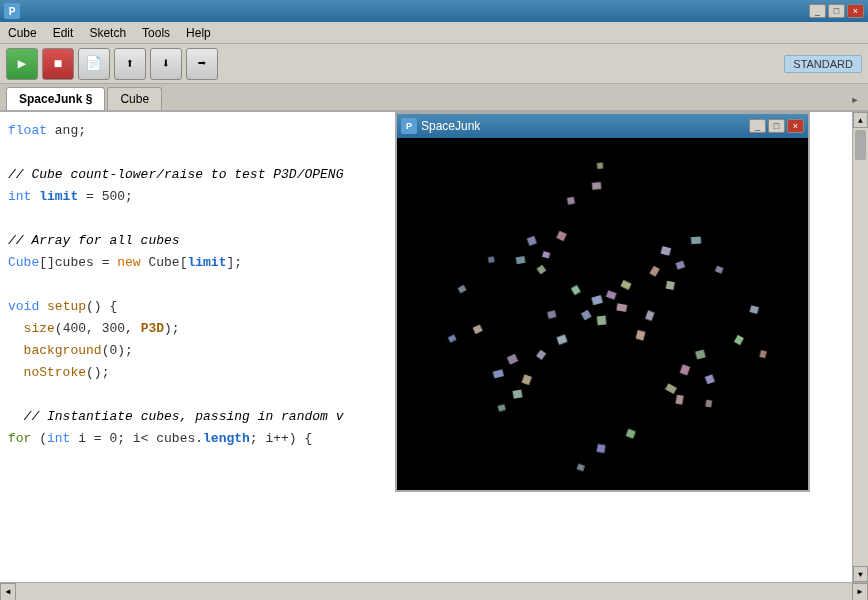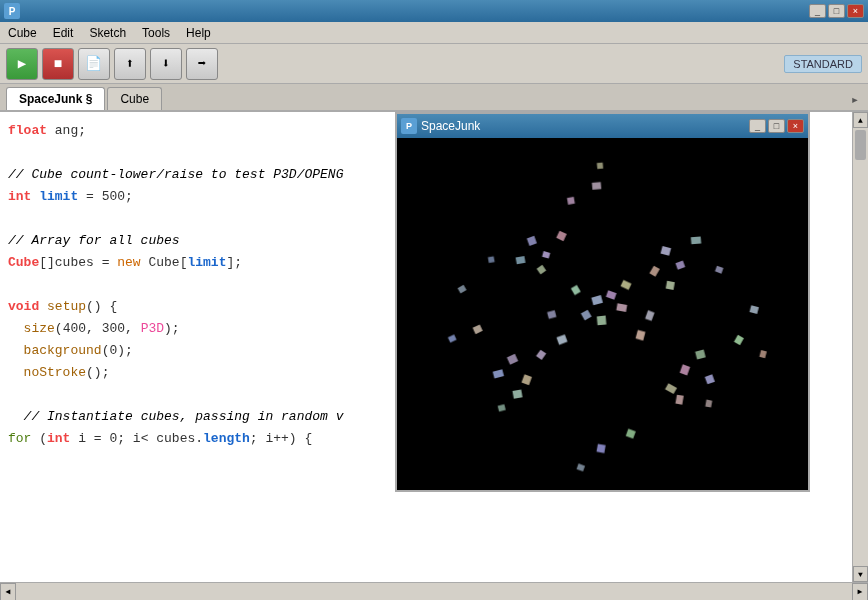--- a/index.html
+++ b/index.html
@@ -149,27 +149,27 @@
       border: 1px solid #999;
       display: flex;
       align-items: center;
       justify-content: center;
       font-size: 8px;
       cursor: pointer;
     }
     .scrollbar-h-track { flex: 1; height: 100%; background: #d4d0c8; }
 
     
-    .kw-type { color: #ef4444; font-weight: bold; }
+    .kw-type { color: #3b82f6; }
     .kw-control { color: #4d7c0f; }
     .kw-method { color: #a16207; }
     .kw-bold { color: #1a66cc; font-weight: bold; }
     .comment { color: #000000; font-style: italic; }
     .kw-new { color: #cc6600; }
-    .kw-p3d { color: #ec4899; }
+    .kw-p3d { color: #a16207; font-weight: bold; }
 
     
     .preview-window {
       position: absolute;
       top: 0;
       left: 395px;
       width: 415px;
       height: 380px;
       background: #f0f0f0;
       border: 2px solid #aaa;

